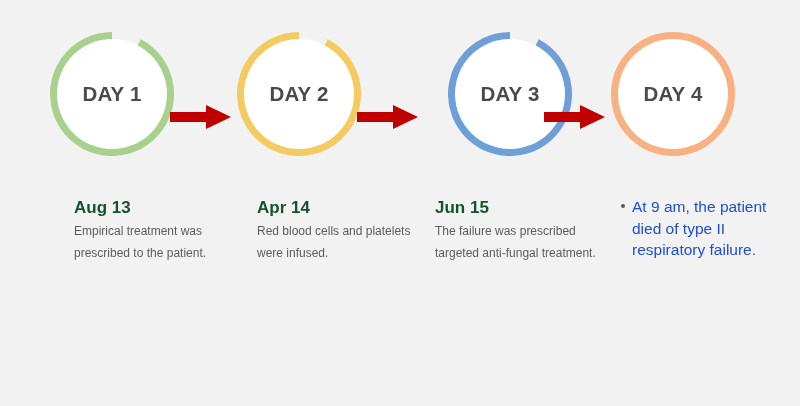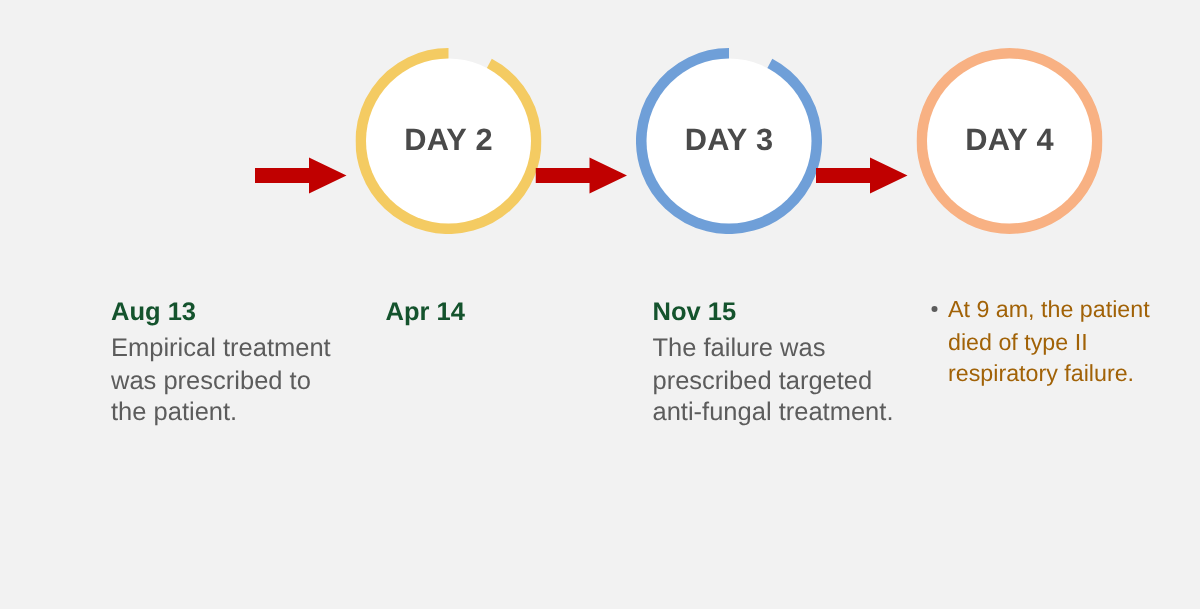--- a/index.html
+++ b/index.html
@@ -65,21 +65,21 @@
     justify-content: center;
     font-size: 20.5px;
     font-weight: bold;
     color: #4a4a4a;
     letter-spacing: 0.2px;
     white-space: nowrap;
   }
 
   .node-1 { left: 50px; }
   .node-2 { left: 237px; }
-  .node-3 { left: 424px; }
+  .node-3 { left: 448px; }
   .node-4 { left: 611px; }
 
   
   .arrow {
     position: absolute;
     top: 103px;
     width: 62px;
     height: 28px;
   }
   .arrow-1 { left: 170px; }
@@ -108,56 +108,63 @@
     font-size: 17px;
     font-weight: bold;
     color: #14532d;
     line-height: 24px;
     margin: 0 0 1px 0;
     white-space: nowrap;
   }
   .col-4 .date-heading { padding-left: 11px; }
 
   .desc {
-    font-size: 17px;
+    font-size: 12px;
     color: #5c5c5c;
     line-height: 21.5px;
     margin: 0;
   }
 
   ul.bullet-list {
     list-style: none;
     margin: 0;
     padding: 0;
   }
   ul.bullet-list li {
     position: relative;
     padding-left: 11px;
     font-size: 15.5px;
-    color: #a16207;
+    color: #1d4ed8;
     line-height: 21.5px;
     margin: 0;
   }
   ul.bullet-list li .bullet-dot {
     position: absolute;
     left: 0px;
     top: 8px;
     width: 4px;
     height: 4px;
     border-radius: 50%;
     background: #5c5c5c;
   }
 </style>
 </head>
 <body>
 
 <div id="timeline-root">
 
   <div class="circle-row">
 
+    <div class="day-node node-1">
+      <svg class="ring-svg" viewBox="0 0 124 124">
+        <path d="M 62 5.5 A 56.5 56.5 0 1 0 88.3 12" fill="none" stroke="#a9d18e" stroke-width="11" stroke-linecap="butt" transform="rotate(0 62 62)"></path>
+      </svg>
+      <div class="ring-fill"></div>
+      <div class="day-label">DAY 1</div>
+    </div>
 
     <div class="day-node node-2">
       <svg class="ring-svg" viewBox="0 0 124 124">
         <path d="M 62 5.5 A 56.5 56.5 0 1 0 88.3 12" fill="none" stroke="#f4cb62" stroke-width="11" stroke-linecap="butt"></path>
       </svg>
       <div class="ring-fill"></div>
       <div class="day-label">DAY 2</div>
     </div>
 
     <div class="day-node node-3">
@@ -196,24 +203,25 @@
 
   <div class="text-row">
 
     <div class="text-col col-1">
       <div class="date-heading">Aug 13</div>
       <p class="desc">Empirical treatment was prescribed to the patient.</p>
     </div>
 
     <div class="text-col col-2">
       <div class="date-heading">Apr 14</div>
+      <p class="desc">Red blood cells and platelets were infused.</p>
     </div>
 
     <div class="text-col col-3">
-      <div class="date-heading">Nov 15</div>
+      <div class="date-heading">Jun 15</div>
       <p class="desc">The failure was prescribed targeted anti-fungal treatment.</p>
     </div>
 
     <div class="text-col col-4">
       <ul class="bullet-list">
         <li>
           <span class="bullet-dot"></span>
           <span>At 9 am, the patient died of type II respiratory failure.</span>
         </li>
       </ul>

